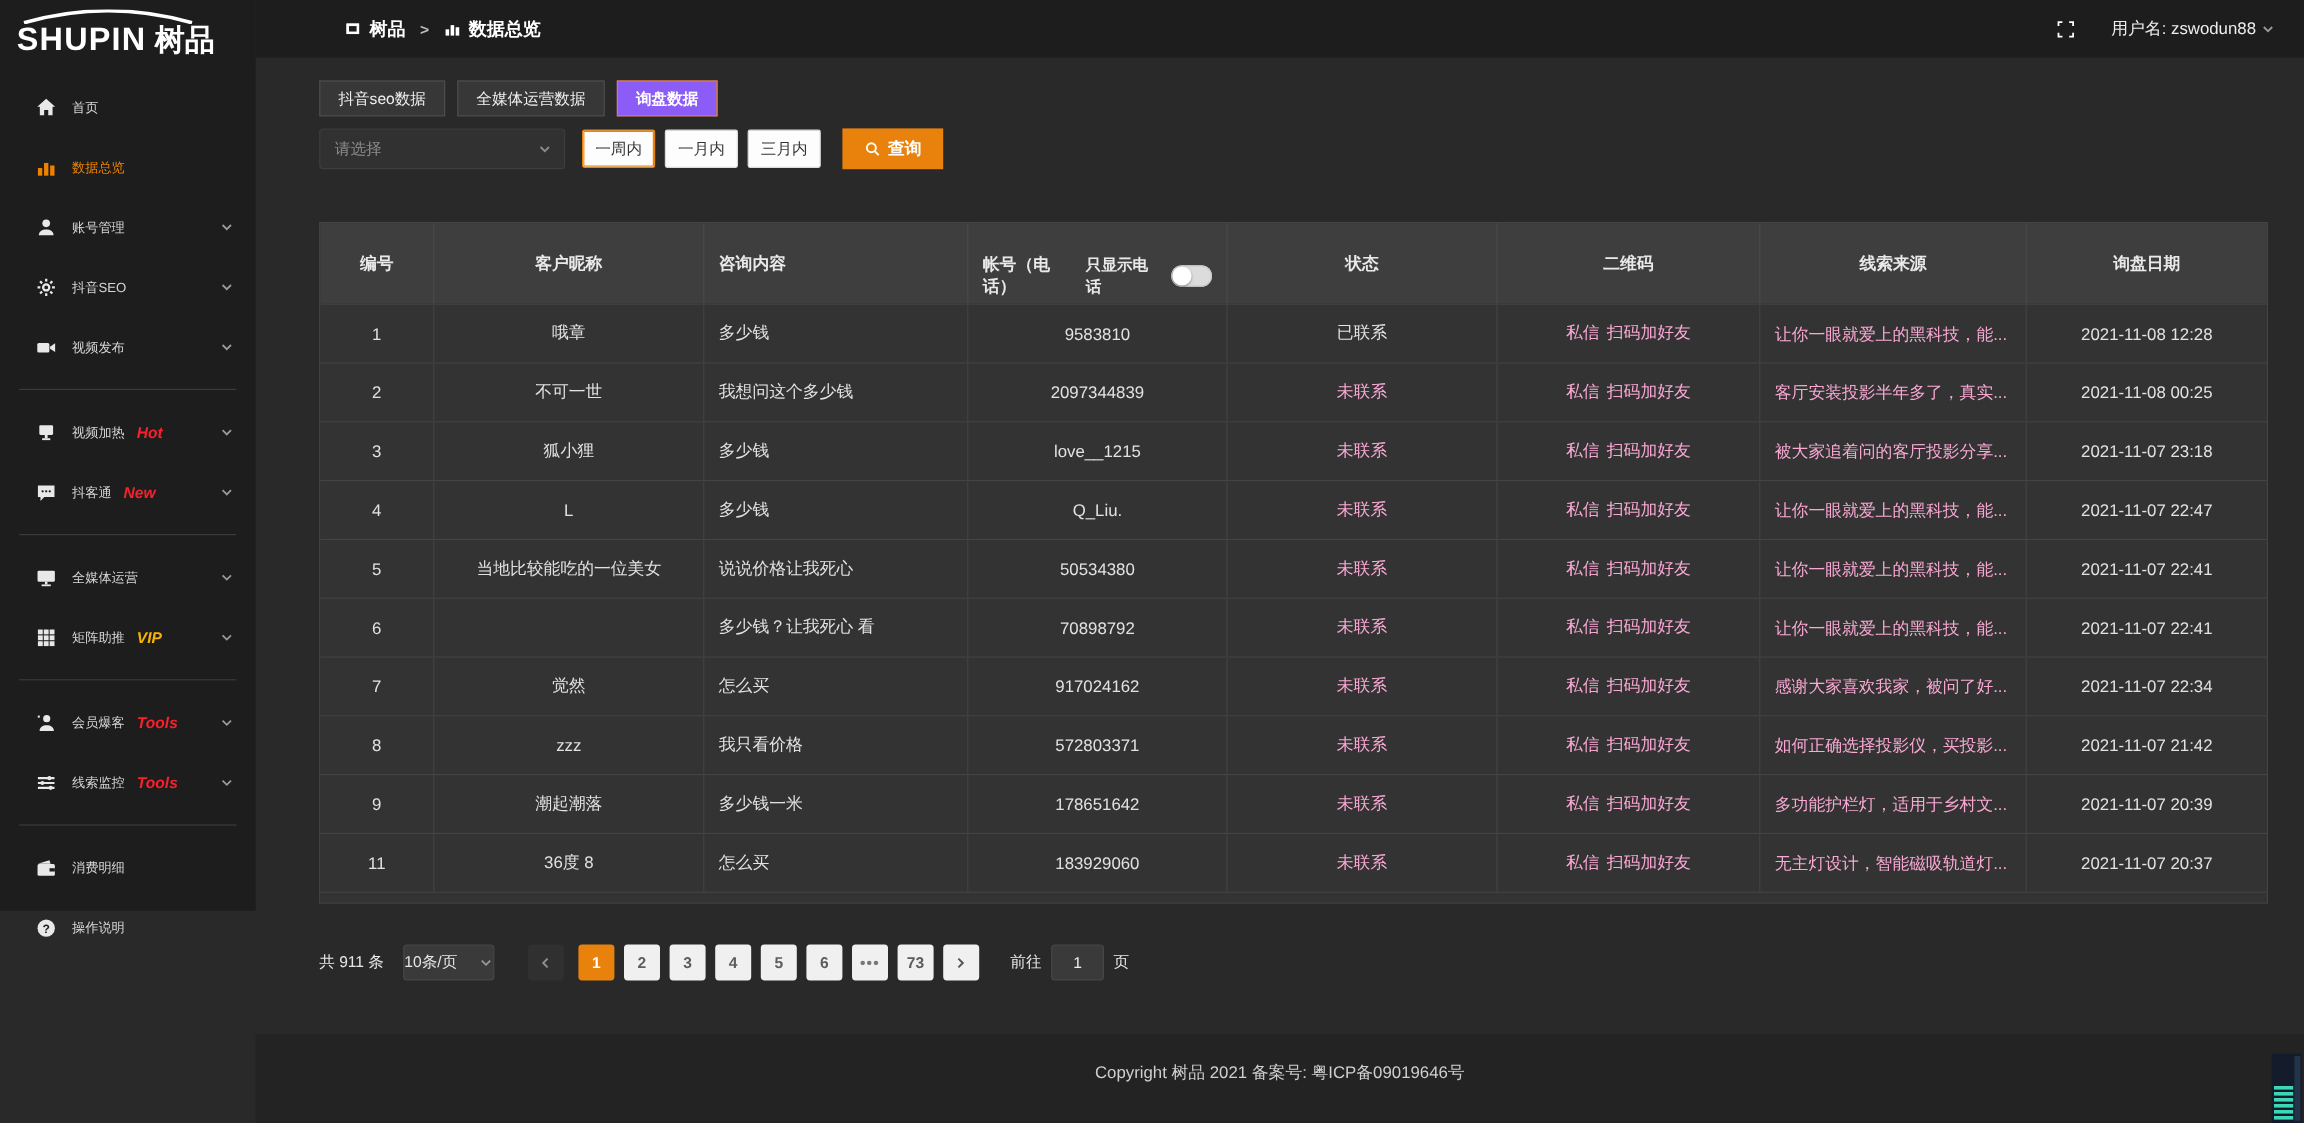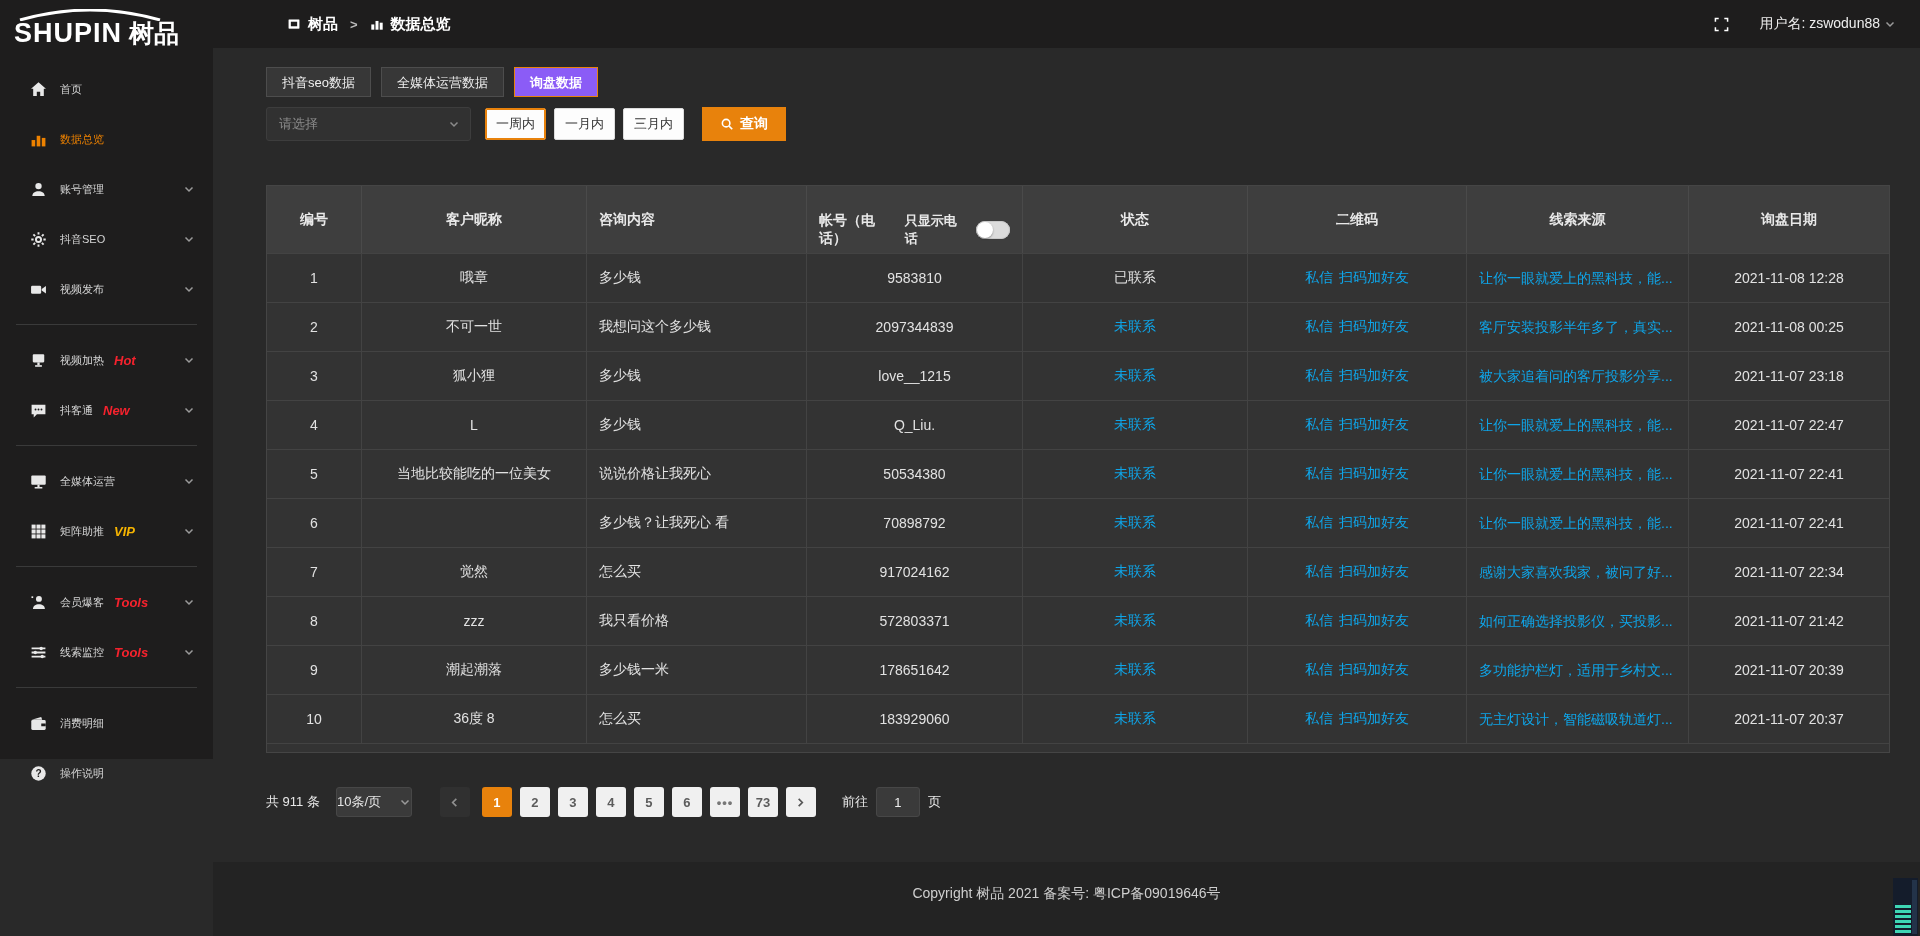--- a/index.html
+++ b/index.html
@@ -62,21 +62,21 @@
   .tr>*:last-child{border-right:none;}
   .tr>*.left,.thead>*.left{justify-content:flex-start;}
   .col0{flex:0 0 95px;}
   .col1{flex:0 0 225px;}
   .col2{flex:0 0 220px;}
   .col3{flex:0 0 216px;}
   .col4{flex:0 0 225px;}
   .col5{flex:0 0 219px;}
   .col6{flex:0 0 222px;}
   .col7{flex:1;}
-  .orange{color:#0ea5e9;}
+  .orange{color:#f9a8d4;}
   .qr-links{gap:6px;white-space:nowrap;}
   .qr-links span{cursor:pointer;}
   .src-link{white-space:nowrap;text-overflow:ellipsis;display:block;line-height:48px;cursor:pointer;}
   .th-account{flex-direction:row;gap:4px;padding-top:20px;}
   .th-account .line2{display:flex;align-items:center;gap:8px;font-weight:bold;font-size:13px;}
   .switch{width:35px;height:18px;border-radius:9px;background:#dcdcdc;position:relative;cursor:pointer;box-shadow:inset 0 0 0 1px #c8c8c8;}
   .switch .knob{position:absolute;left:1px;top:1px;width:16px;height:16px;border-radius:50%;background:#fff;box-shadow:0 1px 2px rgba(0,0,0,.35);}
   .table-pad{height:8px;border-top:1px solid #434343;background:#333;}
 
   
@@ -531,21 +531,21 @@
     <div class="col5 orange qr-links">
               <span>私信</span>
               <span>扫码加好友</span>
             </div>
     <div class="col6 left orange">
               <span class="src-link">多功能护栏灯，适用于乡村文...</span>
             </div>
     <div class="col7">2021-11-07 20:39</div>
   </div>
           <div class="tr">
-    <div class="col0">10</div>
+    <div class="col0">11</div>
     <div class="col1">36度 8</div>
     <div class="col2 left">怎么买</div>
     <div class="col3">183929060</div>
     <div class="col4 orange">未联系</div>
     <div class="col5 orange qr-links">
               <span>私信</span>
               <span>扫码加好友</span>
             </div>
     <div class="col6 left orange">
               <span class="src-link">无主灯设计，智能磁吸轨道灯...</span>

